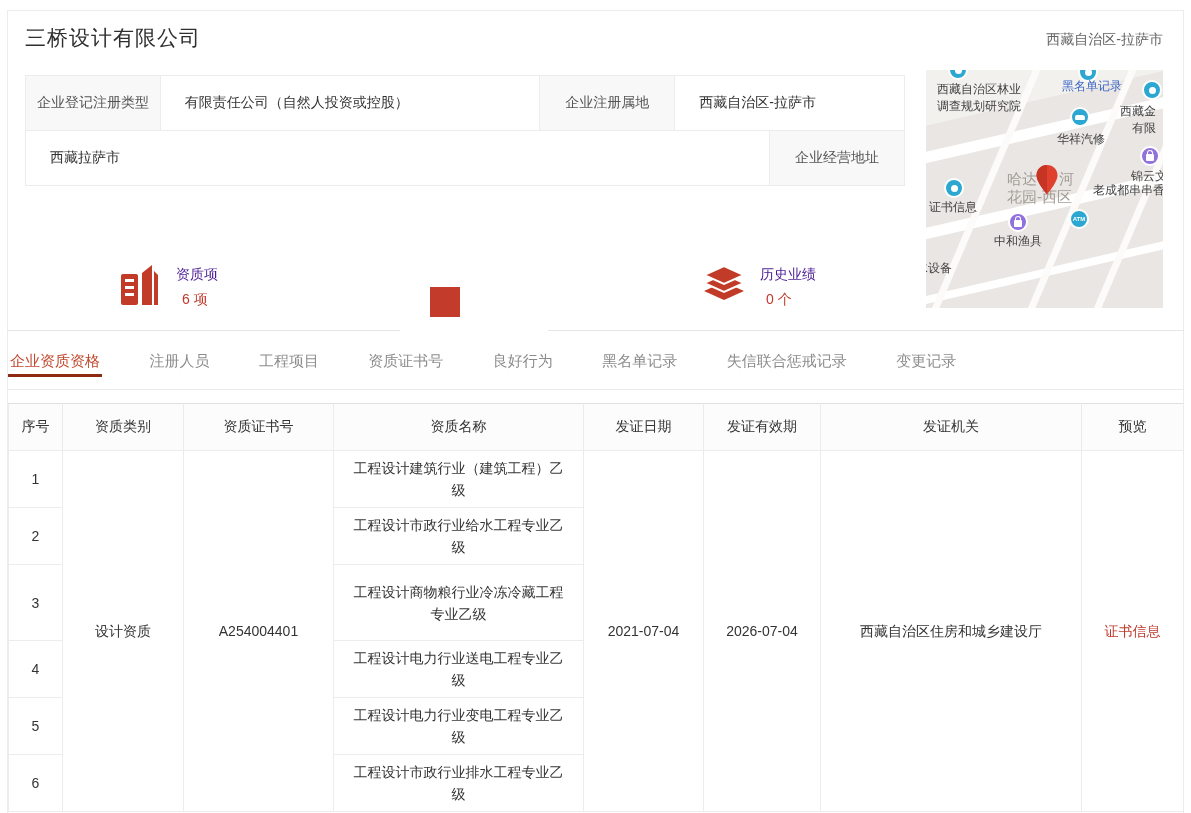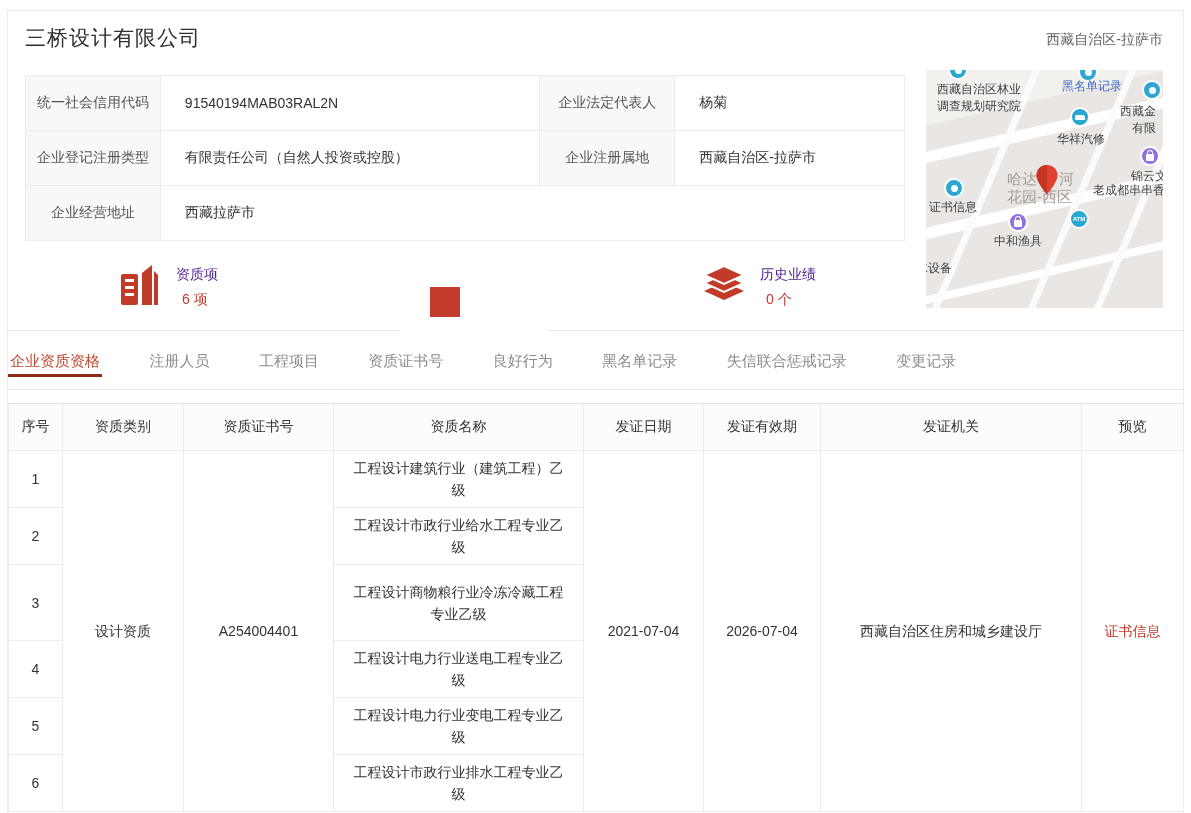--- a/index.html
+++ b/index.html
@@ -70,34 +70,28 @@
 </head>
 <body>
 
 <div class="frame"></div>
 
 <div class="page-title">三桥设计有限公司</div>
 <div class="region">西藏自治区-拉萨市</div>
 
 <div class="info-table">
   <div class="info-row">
-    <div class="info-cell info-label">统一社会信用代码</div>
-    <div class="info-cell info-value v1">91540194MAB03RAL2N</div>
-    <div class="info-cell info-label">企业法定代表人</div>
-    <div class="info-cell info-value v2">杨菊</div>
-  </div>
-  <div class="info-row">
     <div class="info-cell info-label">企业登记注册类型</div>
     <div class="info-cell info-value v1">有限责任公司（自然人投资或控股）</div>
     <div class="info-cell info-label">企业注册属地</div>
     <div class="info-cell info-value v2">西藏自治区-拉萨市</div>
   </div>
   <div class="info-row">
+    <div class="info-cell info-value vwide">西藏拉萨市</div>
     <div class="info-cell info-label">企业经营地址</div>
-    <div class="info-cell info-value vwide">西藏拉萨市</div>
   </div>
 </div>
 
 <div class="stat1-icon">
   <svg width="44" height="46" viewBox="0 0 44 46">
     <rect x="3" y="13" width="17" height="31" rx="2" fill="#c13b28"></rect>
     <rect x="7" y="18" width="9" height="3" fill="#fff"></rect>
     <rect x="7" y="25" width="9" height="3" fill="#fff"></rect>
     <rect x="7" y="32" width="9" height="3" fill="#fff"></rect>
     <polygon points="24,12 34,4 34,44 24,44" fill="#c13b28"></polygon>

